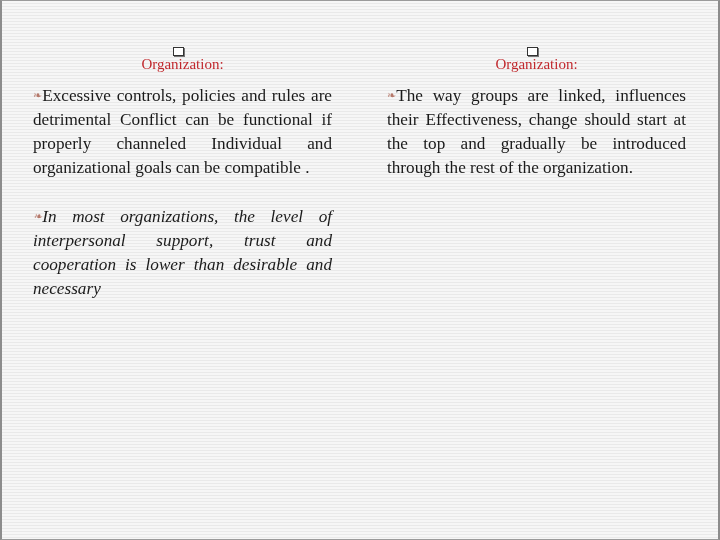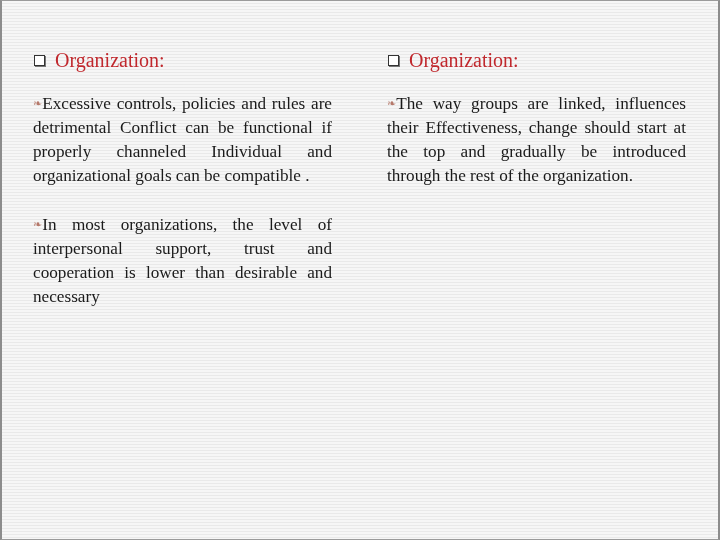--- a/index.html
+++ b/index.html
@@ -24,35 +24,36 @@
   }
   .col {
     position: absolute;
     top: 46px;
     color: #1a1a1a;
   }
   .col.left { left: 31px; width: 299px; }
   .col.right { left: 385px; width: 299px; }
   .heading {
     display: flex; align-items: center;
-    font-size: 20px; color: #c0282d;
+    font-size: 15px; color: #c0282d;
     height: 26px;
+    flex-direction: column;
   }
   .box-icon {
     display: inline-block; width: 9px; height: 9px;
     border: 1.5px solid #333; background: #fff;
     margin-right: 10px; margin-left: 1px;
     box-shadow: 1px 1px 0 #777;
   }
   .para {
     font-size: 17.2px; line-height: 24px;
     text-align: justify;
-    margin-top: 18px;
+    margin-top: 10px;
   }
-  .para + .para { margin-top: 24px; }
+  .para + .para { margin-top: 24px; font-style: italic; }
   .bullet-icon {
     display: inline-block;
     color: #b5786a;
     font-size: 11px;
     margin-right: 1px;
     vertical-align: 2px;
     letter-spacing: -1px;
   }
 </style>
 </head>

